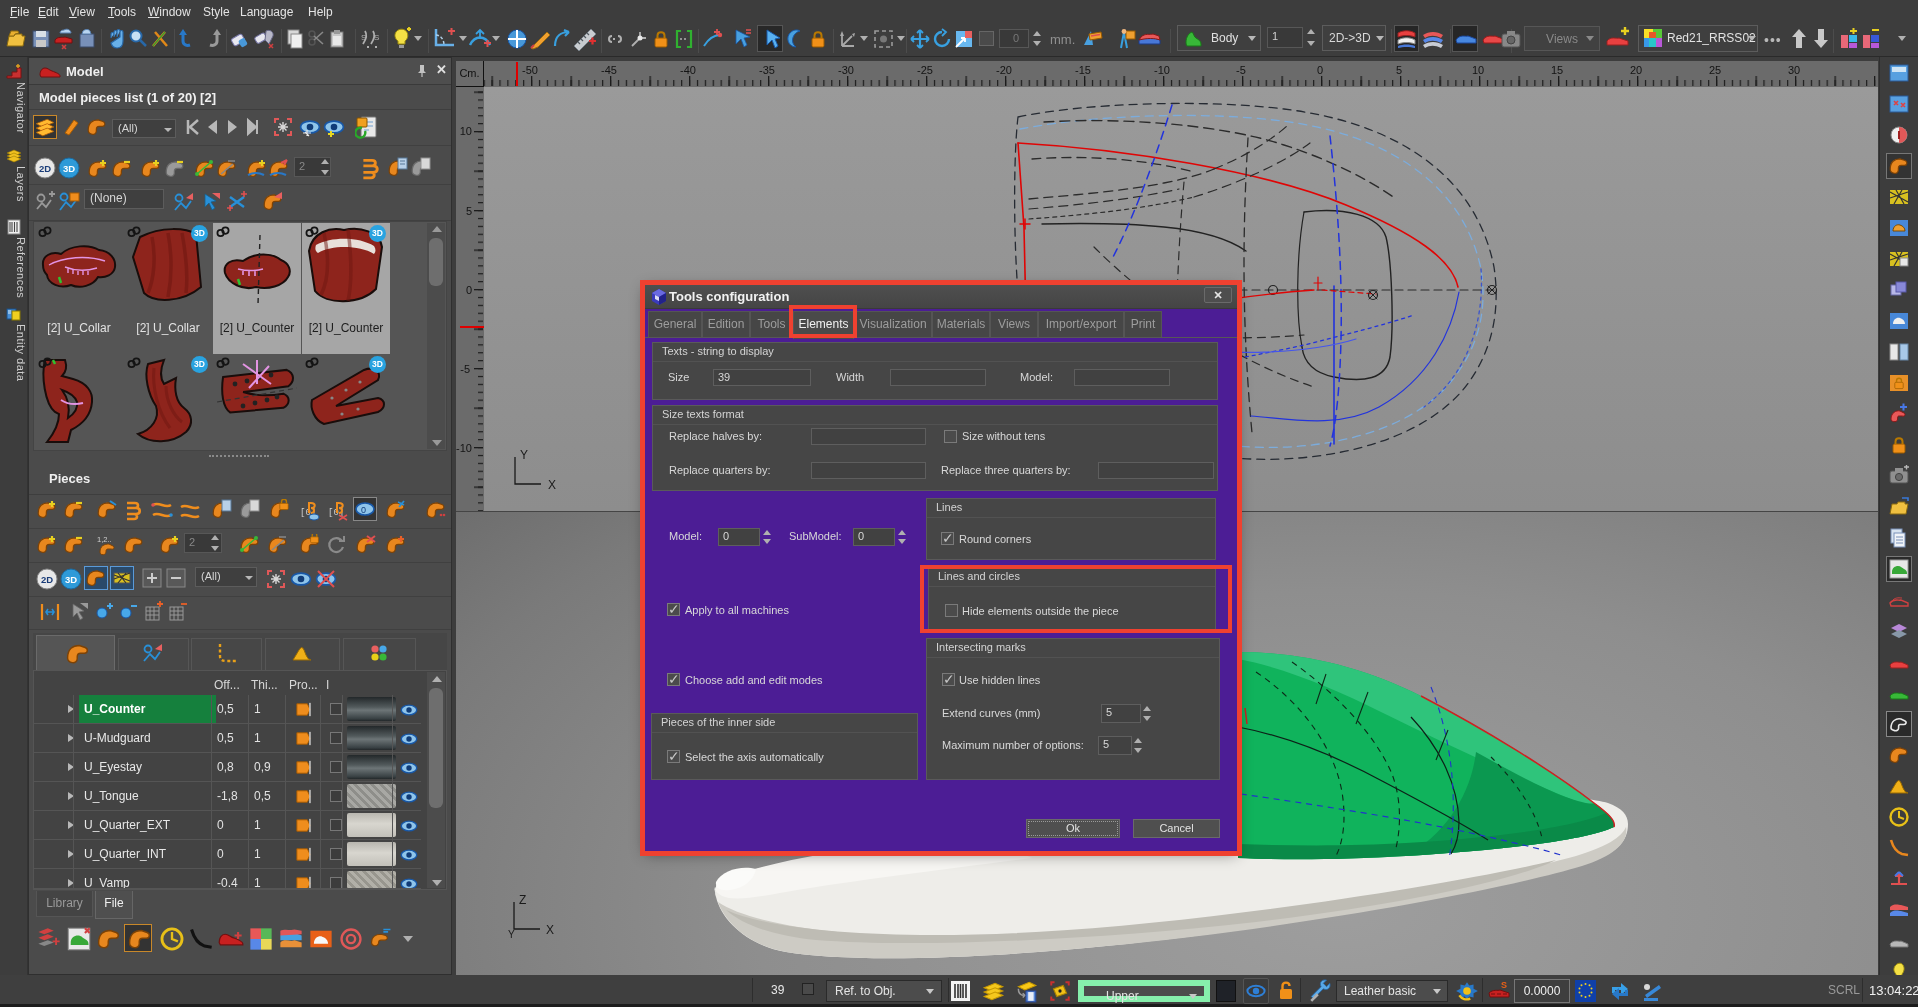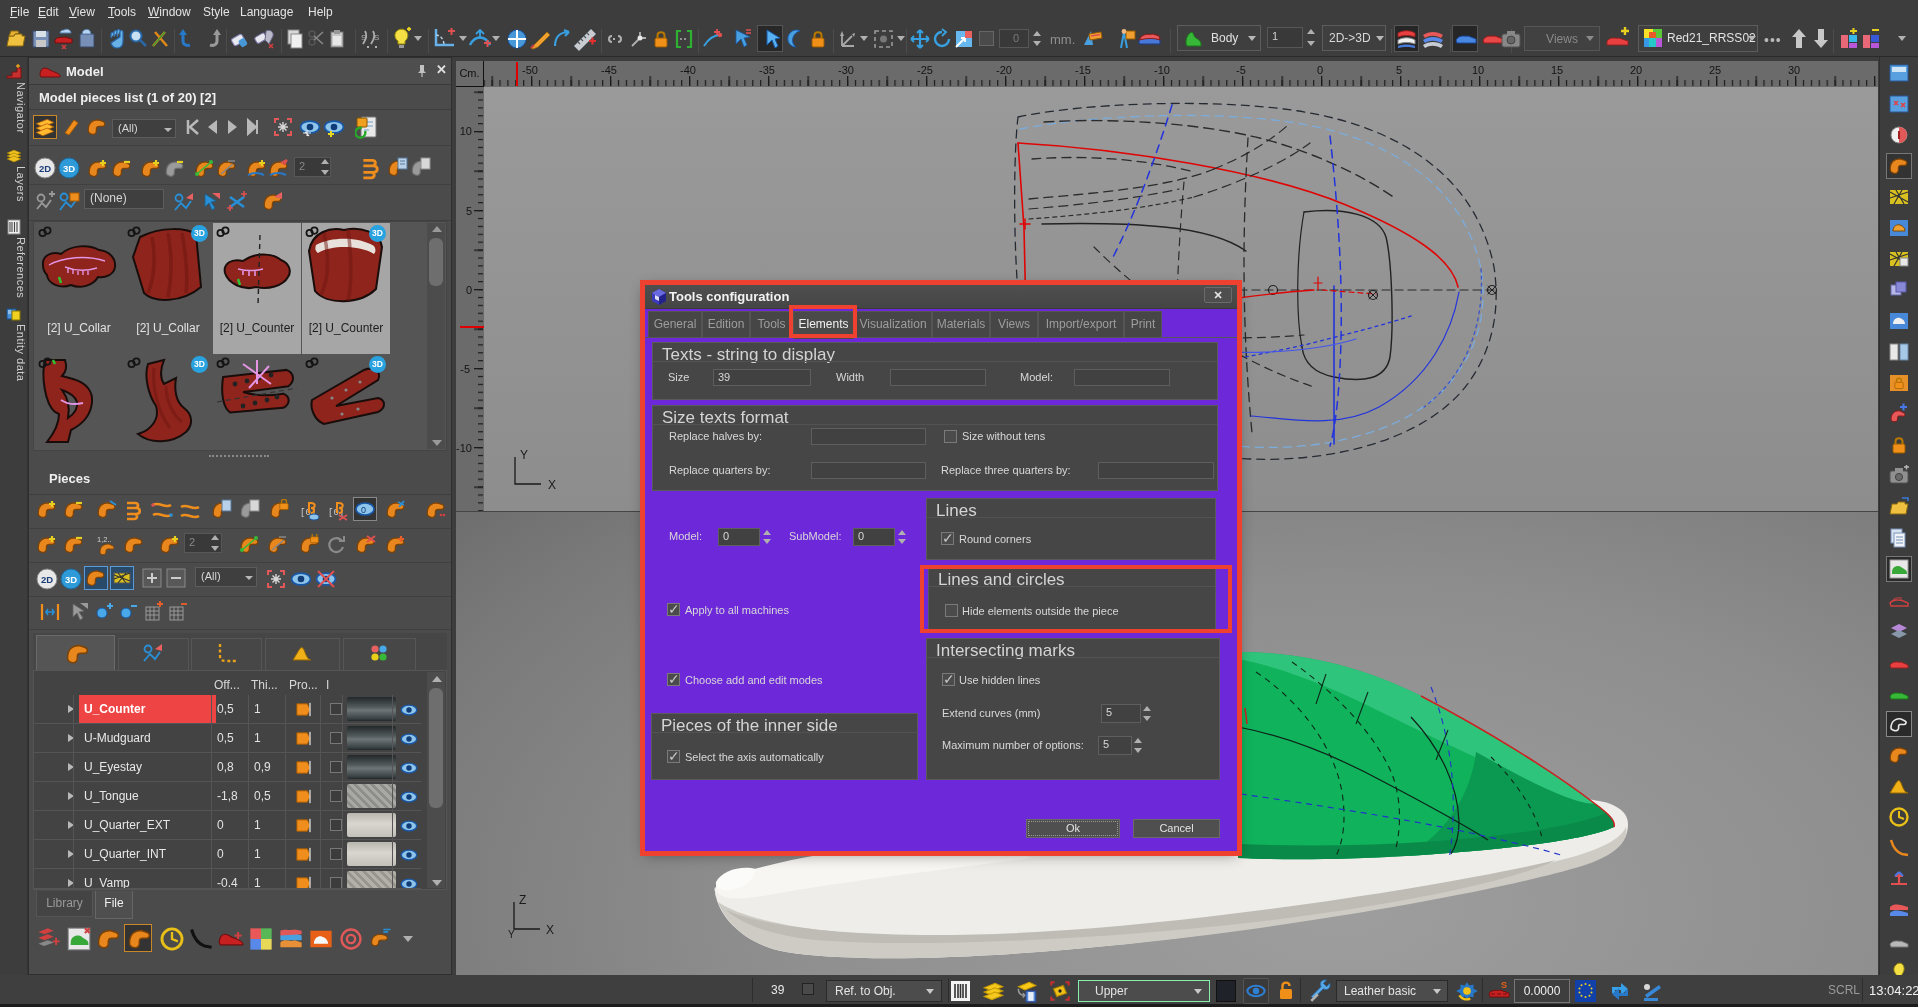--- a/index.html
+++ b/index.html
@@ -44,28 +44,28 @@
 #hruler{left:456px;top:61px;width:1422px;height:26px;background:#6b6b6b}
 #cornerbox{left:456px;top:61px;width:28px;height:26px;background:#6b6b6b;border-right:1px solid #111;border-bottom:1px solid #111;color:#111;font-size:11px;text-align:center;line-height:24px;z-index:3}
 #vruler{left:456px;top:87px;width:28px;height:424px;background:#6b6b6b}
 #c2d{left:484px;top:87px;width:1394px;height:424px;background:linear-gradient(#9a9a9a,#8d8d8d)}
 #c3d{left:456px;top:511px;width:1422px;height:464px;border-top:1px solid #454545;background:radial-gradient(ellipse 1300px 700px at 62% 85%,#9e9e9e 0%,#8e8e8e 45%,#7a7a7a 75%,#636363 100%)}
 
 #rightstrip{left:1879px;top:57px;width:39px;height:918px;background:#3d3d3d;border-left:1px solid #2e2e2e}
 
 #statusbar{left:0;top:975px;width:1918px;height:32px;background:#3f3f3f;color:#d8d8d8;font-size:12px}
 
-#dlg{left:645px;top:285px;width:592px;height:566px;background:#6d28d9;color:#dcdcdc;font-size:11px;box-shadow:0 3px 14px rgba(0,0,0,.45)}
+#dlg{left:645px;top:285px;width:592px;height:566px;background:#4c1d95;color:#dcdcdc;font-size:11px;box-shadow:0 3px 14px rgba(0,0,0,.45)}
 #dlgtitle{position:absolute;left:0;top:0;width:592px;height:24px;background:linear-gradient(#4f4f4f,#454545);border-bottom:1px solid #3a3a3a}
 #dlgtitle b{position:absolute;left:24px;top:4px;font-size:13px;color:#f2f2f2}
 .tab{position:absolute;top:26px;height:26px;background:#464646;border:1px solid #555;border-bottom:none;color:#9d9d9d;font-size:12px;text-align:center;line-height:25px}
 .tab.act{background:#4a4a4a;color:#f0f0f0;height:28px;z-index:2}
 #tabline{position:absolute;left:0;top:52px;width:592px;height:1px;background:#575757}
 .grp{position:absolute;border:1px solid #5a5a5a;background:#464646}
-.grp .gt{position:absolute;left:9px;top:2px;color:#d4d4d4;font-size:17px}
+.grp .gt{position:absolute;left:9px;top:2px;color:#d4d4d4;font-size:11px}
 .grp .gl{position:absolute;left:0;top:18px;width:100%;border-top:1px solid #525252}
 .lbl{position:absolute;color:#d8d8d8;font-size:11px;white-space:nowrap}
 .inp{position:absolute;background:#414141;border:1px solid #5e5e5e;color:#d8d8d8;font-size:11px;line-height:15px;padding-left:4px}
 .cb{position:absolute;width:13px;height:13px;background:#4b4b4b;border:1px solid #7a7a7a}
 .cb.c:after{content:"\2713";position:absolute;left:0px;top:-3px;font-size:14px;color:#c8c8c8}
 .btn{position:absolute;background:#4f4f4f;border:1px solid #6a6a6a;color:#e4e4e4;font-size:11px;text-align:center;line-height:17px}
 .red{position:absolute;border:5px solid #ef4130;z-index:50}
 </style></head>
 <body>
 <div id="app">
@@ -861,21 +861,21 @@
 <span class="a" style="left:222px;top:620px;font-size:12px;color:#d8d8d8">Thi...</span>
 <span class="a" style="left:260px;top:620px;font-size:12px;color:#d8d8d8">Pro...</span>
 <span class="a" style="left:297px;top:620px;font-size:12px;color:#d8d8d8">I</span>
 <div class="a" style="left:398px;top:614px;width:18px;height:216px;background:#4c4c4c"></div>
 <div class="a" style="left:403px;top:618px;width:0;height:0;border-left:5px solid transparent;border-right:5px solid transparent;border-bottom:6px solid #b0b0b0"></div>
 <div class="a" style="left:403px;top:822px;width:0;height:0;border-left:5px solid transparent;border-right:5px solid transparent;border-top:6px solid #b0b0b0"></div>
 <div class="a" style="left:400px;top:630px;width:14px;height:120px;background:#6e6e6e;border-radius:6px"></div>
 
 <div class="trow" style="top:637px">
 <span class="exp"></span>
-        <div class="tname" style="background:#ef4444;font-weight:bold;color:#fff">U_Counter</div>
+        <div class="tname" style="background:#15803d;font-weight:bold;color:#fff">U_Counter</div>
 <span class="tv" style="left:183px">0,5</span>
         <span class="tv" style="left:220px">1</span>
 <svg class="pi" style="left:260px;top:5px;width:19px;height:19px">
           <use href="#flag"></use>
         </svg>
         <div class="tcb"></div>
 <div class="texr" style="background:linear-gradient(#23282a,#525a5c 42%,#6d7577 55%,#394144 90%,#23282a)"></div>
 <svg class="pi" style="left:366px;top:6px;width:18px;height:18px">
           <use href="#eye"></use>
         </svg>
@@ -1366,21 +1366,21 @@
         <path d="M4,9 C4,13 6,15 9,15" fill="none" stroke="#999" stroke-width="1.4"></path>
         <path d="M8,13 L10,15 L8,17" fill="none" stroke="#999" stroke-width="1.4"></path>
         <rect x="11" y="11" width="9" height="10" fill="#5888d8" stroke="#2a4a98"></rect>
         <rect x="13" y="12" width="5" height="8" fill="#e8eef8"></rect>
       </svg>
 <svg class="a" style="left:1048px;top:4px" width="24" height="24" viewBox="0 0 22 22">
         <path d="M3,6 L3,3 L6,3 M16,3 L19,3 L19,6 M19,16 L19,19 L16,19 M6,19 L3,19 L3,16" fill="none" stroke="#c83030" stroke-width="1.8"></path>
         <path d="M5,9 L14,6 L17,13 L8,16 Z" fill="#f0c018" stroke="#a88200"></path>
         <circle cx="11" cy="11" r="1.5" fill="#222"></circle>
       </svg>
-<span class="a" style="left:1078px;top:5px;width:132px;height:22px;background:#4c4c4c;border:1px solid #86efac;color:#e4e4e4;font-size:12px;line-height:21px;padding-left:16px">Upper<i style="position:absolute;right:7px;top:8px;border-left:4px solid transparent;border-right:4px solid transparent;border-top:5px solid #c8c8c8;width:0;height:0"></i></span>
+<span class="a" style="left:1078px;top:5px;width:132px;height:22px;background:#4c4c4c;border:6px solid #86efac;color:#e4e4e4;font-size:12px;line-height:21px;padding-left:22px">Upper<i style="position:absolute;right:7px;top:8px;border-left:4px solid transparent;border-right:4px solid transparent;border-top:5px solid #c8c8c8;width:0;height:0"></i></span>
 <span class="a" style="left:1216px;top:5px;width:20px;height:22px;background:#1f2228;border:1px solid #111"></span>
 <span class="a" style="left:1243px;top:3px;width:26px;height:26px;background:#3a3a3a;border:1px solid #555;border-radius:2px"></span>
 <svg class="a" style="left:1246px;top:6px" width="20" height="20" viewBox="0 0 20 20">
         <ellipse cx="10" cy="10" rx="8.6" ry="5.2" fill="none" stroke="#2e7fd6" stroke-width="2"></ellipse>
         <circle cx="10" cy="10" r="3.2" fill="#2e7fd6"></circle>
       </svg>
 <svg class="a" style="left:1276px;top:4px" width="20" height="24" viewBox="0 0 20 24">
         <rect x="4" y="10" width="12" height="10" rx="1.5" fill="#f09018"></rect>
         <path d="M6.5,10 L6.5,7 C6.5,2.5 13.5,2.5 13.5,7" fill="none" stroke="#f09018" stroke-width="2.4"></path>
       </svg>

